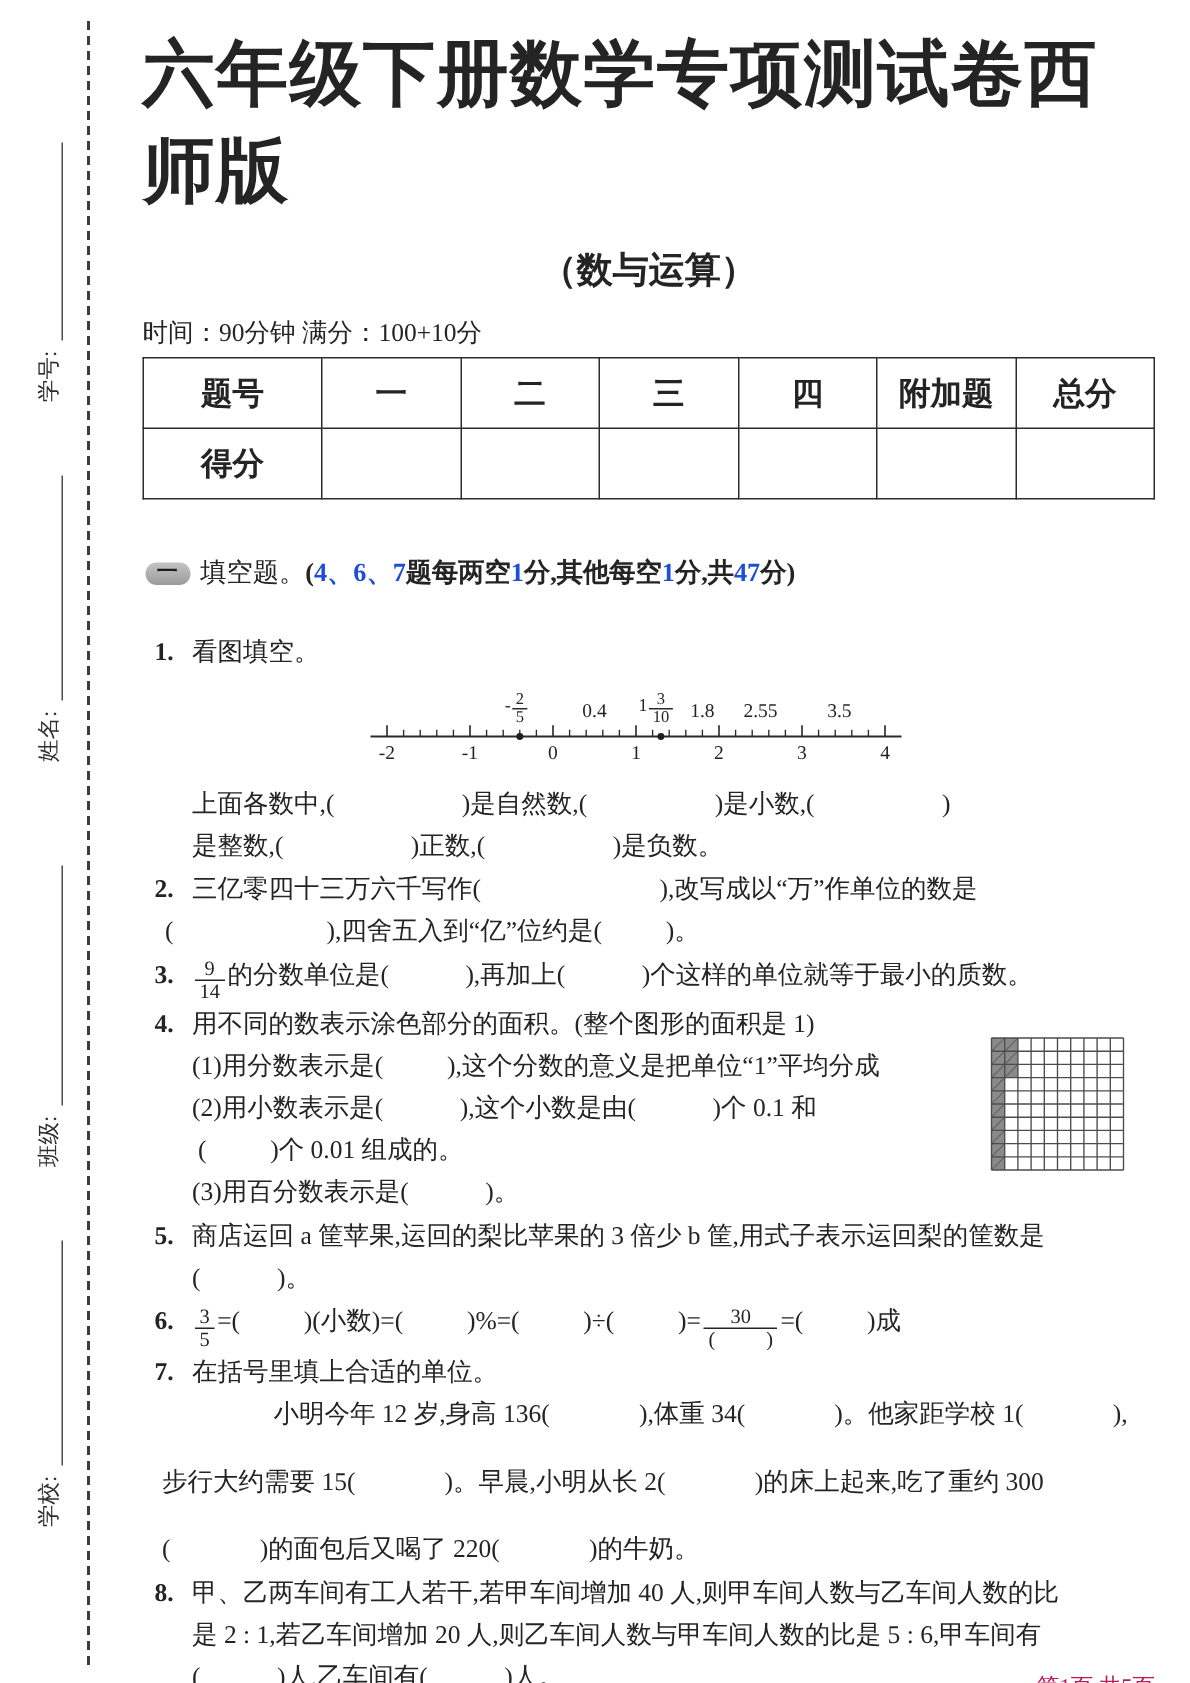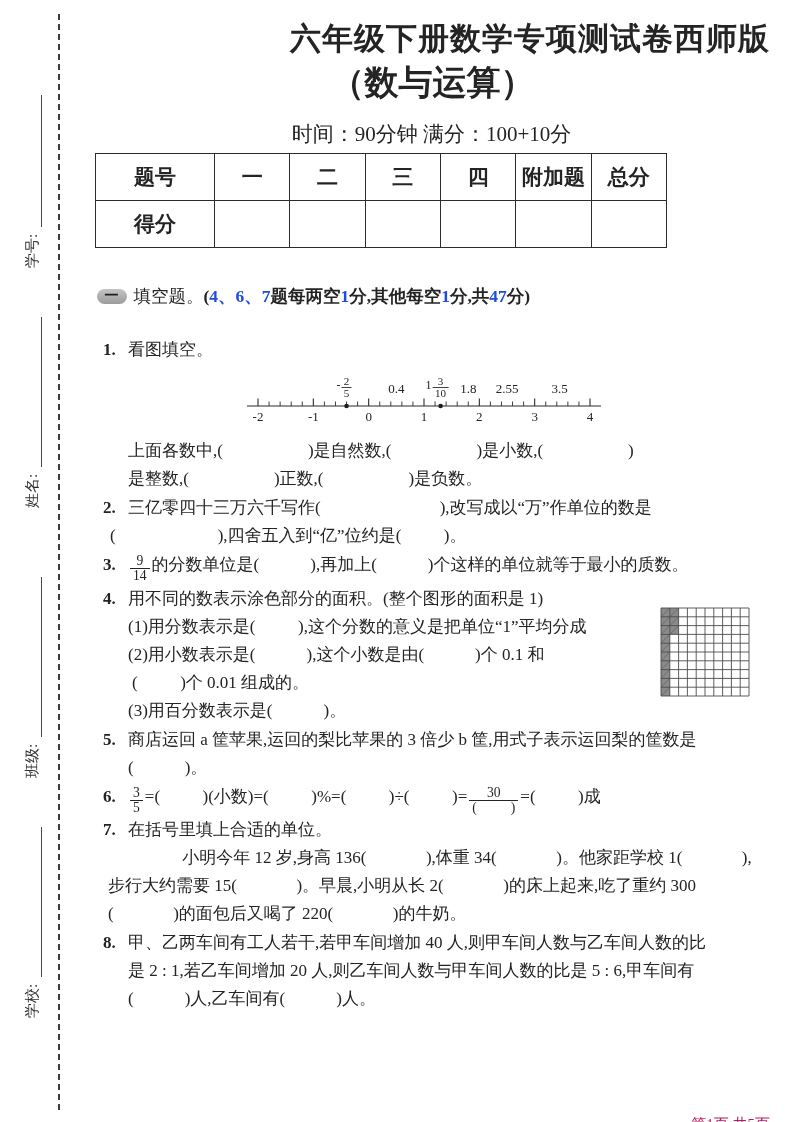--- a/index.html
+++ b/index.html
@@ -10,26 +10,26 @@
   .seal-dash{position:absolute;left:58px;top:14px;height:1096px;width:0;
              border-left:2px dashed #3c3c3c;}
   .side-item{position:absolute;left:20px;transform:rotate(-90deg);
              transform-origin:top left;display:flex;align-items:flex-end;gap:7px;
              height:22px;font-size:15px;color:#2e2e2e;white-space:nowrap;}
   .side-item .blank-line{display:inline-block;height:16px;border-bottom:1.7px solid #4a4a4a;}
 
   
   .content{position:absolute;left:95px;top:14px;width:675px;}
 
-  .page-title{text-align:right;font-size:31px;font-weight:700;letter-spacing:1px;
+  .page-title{text-align:left;font-size:48px;font-weight:700;letter-spacing:1px;
               line-height:1.35;margin-top:4px;}
-  .page-subtitle{text-align:center;font-size:34px;font-weight:700;margin-top:0;}
-  .meta-line{text-align:center;font-size:21px;margin-top:14px;padding-right:2px;}
-
-  table.score{border-collapse:collapse;width:572px;margin-top:5px;table-layout:fixed;}
+  .page-subtitle{text-align:center;font-size:24px;font-weight:700;margin-top:16px;}
+  .meta-line{text-align:left;font-size:17px;margin-top:14px;padding-right:2px;}
+
+  table.score{border-collapse:collapse;width:675px;margin-top:5px;table-layout:fixed;}
   table.score td{border:1.7px solid #2c2c2c;height:44px;text-align:center;
                  font-size:21px;font-weight:700;}
   table.score td.c0{width:116px;}
 
   
   .section-head{margin-top:9px;margin-left:-16px;font-size:17.5px;line-height:26px;
                 white-space:pre-wrap;}
   .badge{display:inline-block;width:30px;height:15px;line-height:14px;text-align:center;
          background:linear-gradient(#c4c4c4,#9c9c9c);border-radius:9px;
          font-size:14px;font-weight:700;color:#1c1c1c;vertical-align:2px;margin-right:7px;}
@@ -39,21 +39,21 @@
 
   
   .questions{margin-left:8px;position:relative;}
   .q{position:relative;padding-left:25px;font-size:17px;line-height:28px;margin-top:1px;}
   .qno{position:absolute;left:0;top:0;font-weight:700;}
   .qline{white-space:pre-wrap;}
   .hang-out{margin-left:-18px;}
   .ind1{margin-left:16px;}
   .ind2{margin-left:4px;}
   .q7-first{margin-left:36px;text-align:center;}
-  .q7-out{margin-left:-20px;}
+  .q7-out{margin-left:-20px;margin-top:17px;}
 
   
   .frac{display:inline-block;text-align:center;vertical-align:-0.62em;line-height:1.05;
         margin:0 2px;}
   .frac .fn{display:block;font-size:0.8em;padding:0 3px;border-bottom:1.2px solid #242424;
             white-space:pre;}
   .frac .fd{display:block;font-size:0.8em;padding:0 3px;white-space:pre;}
 
   
   .numberline-wrap{margin:4px 0 2px 118px;}

